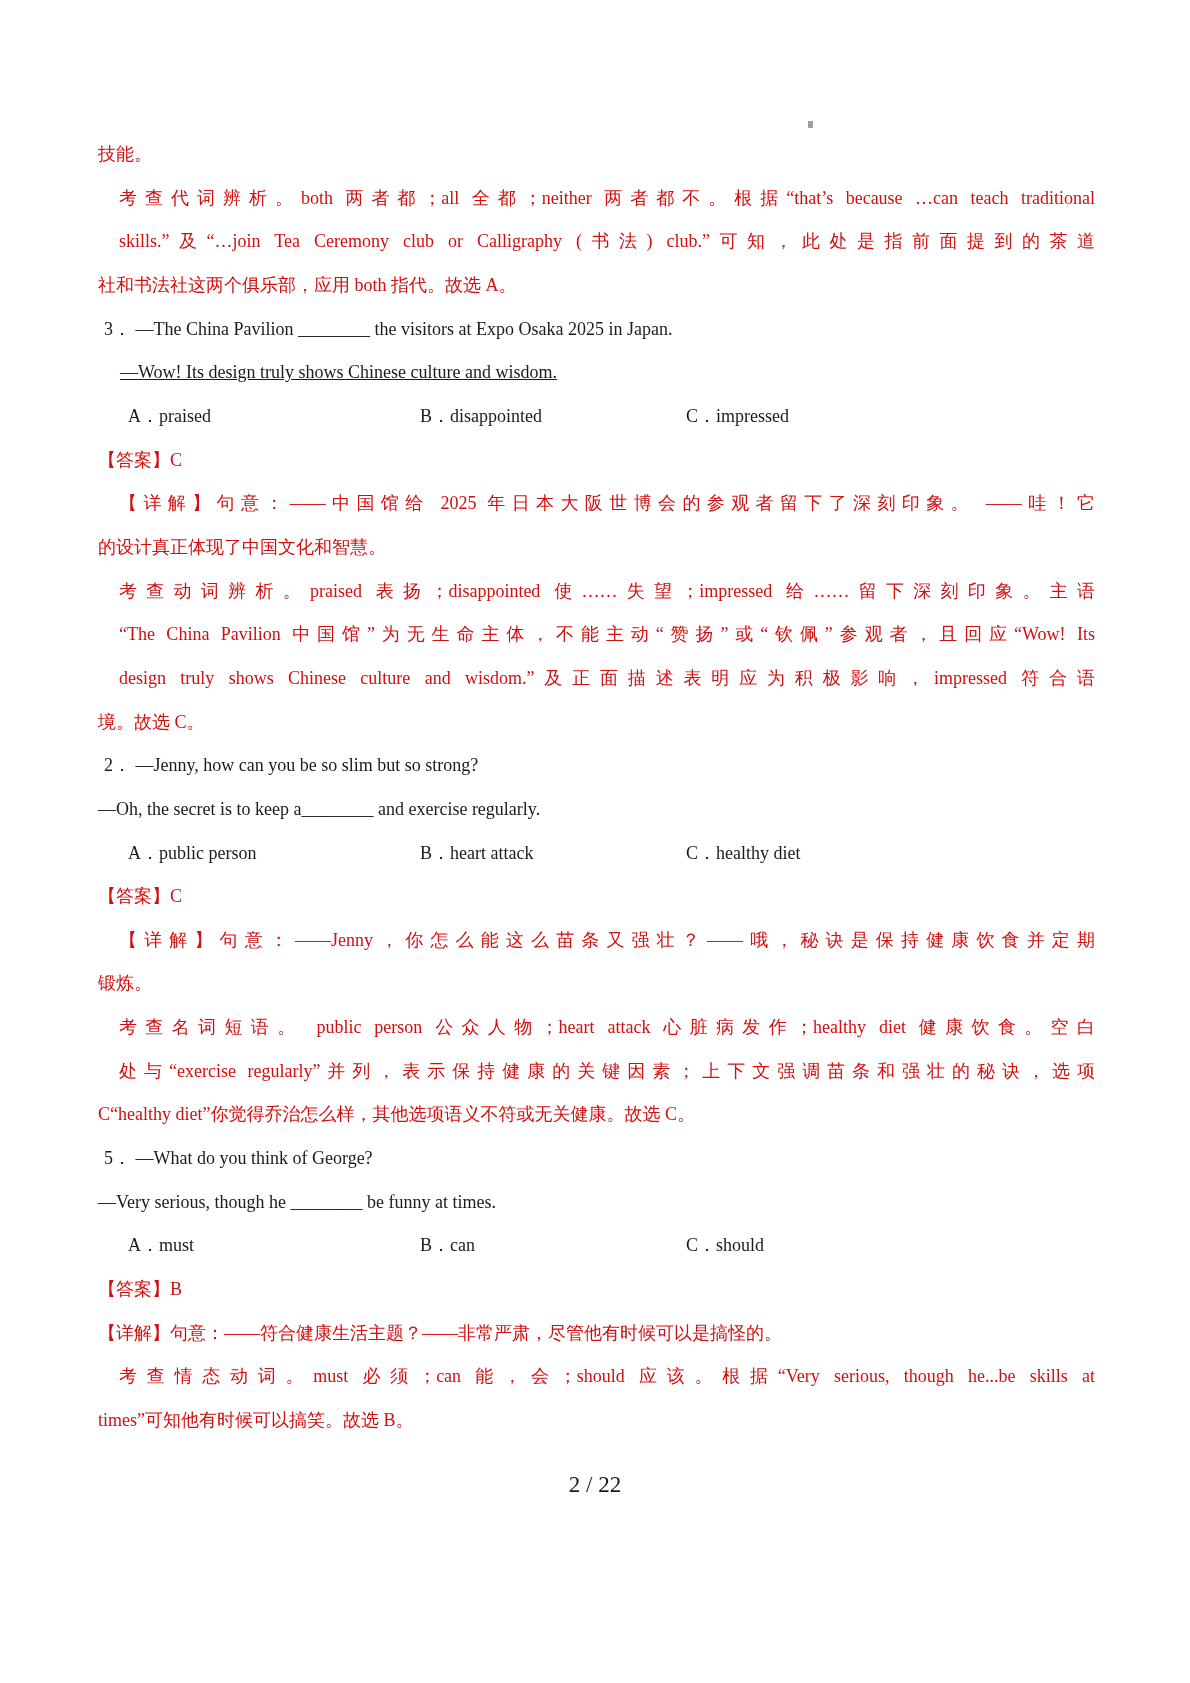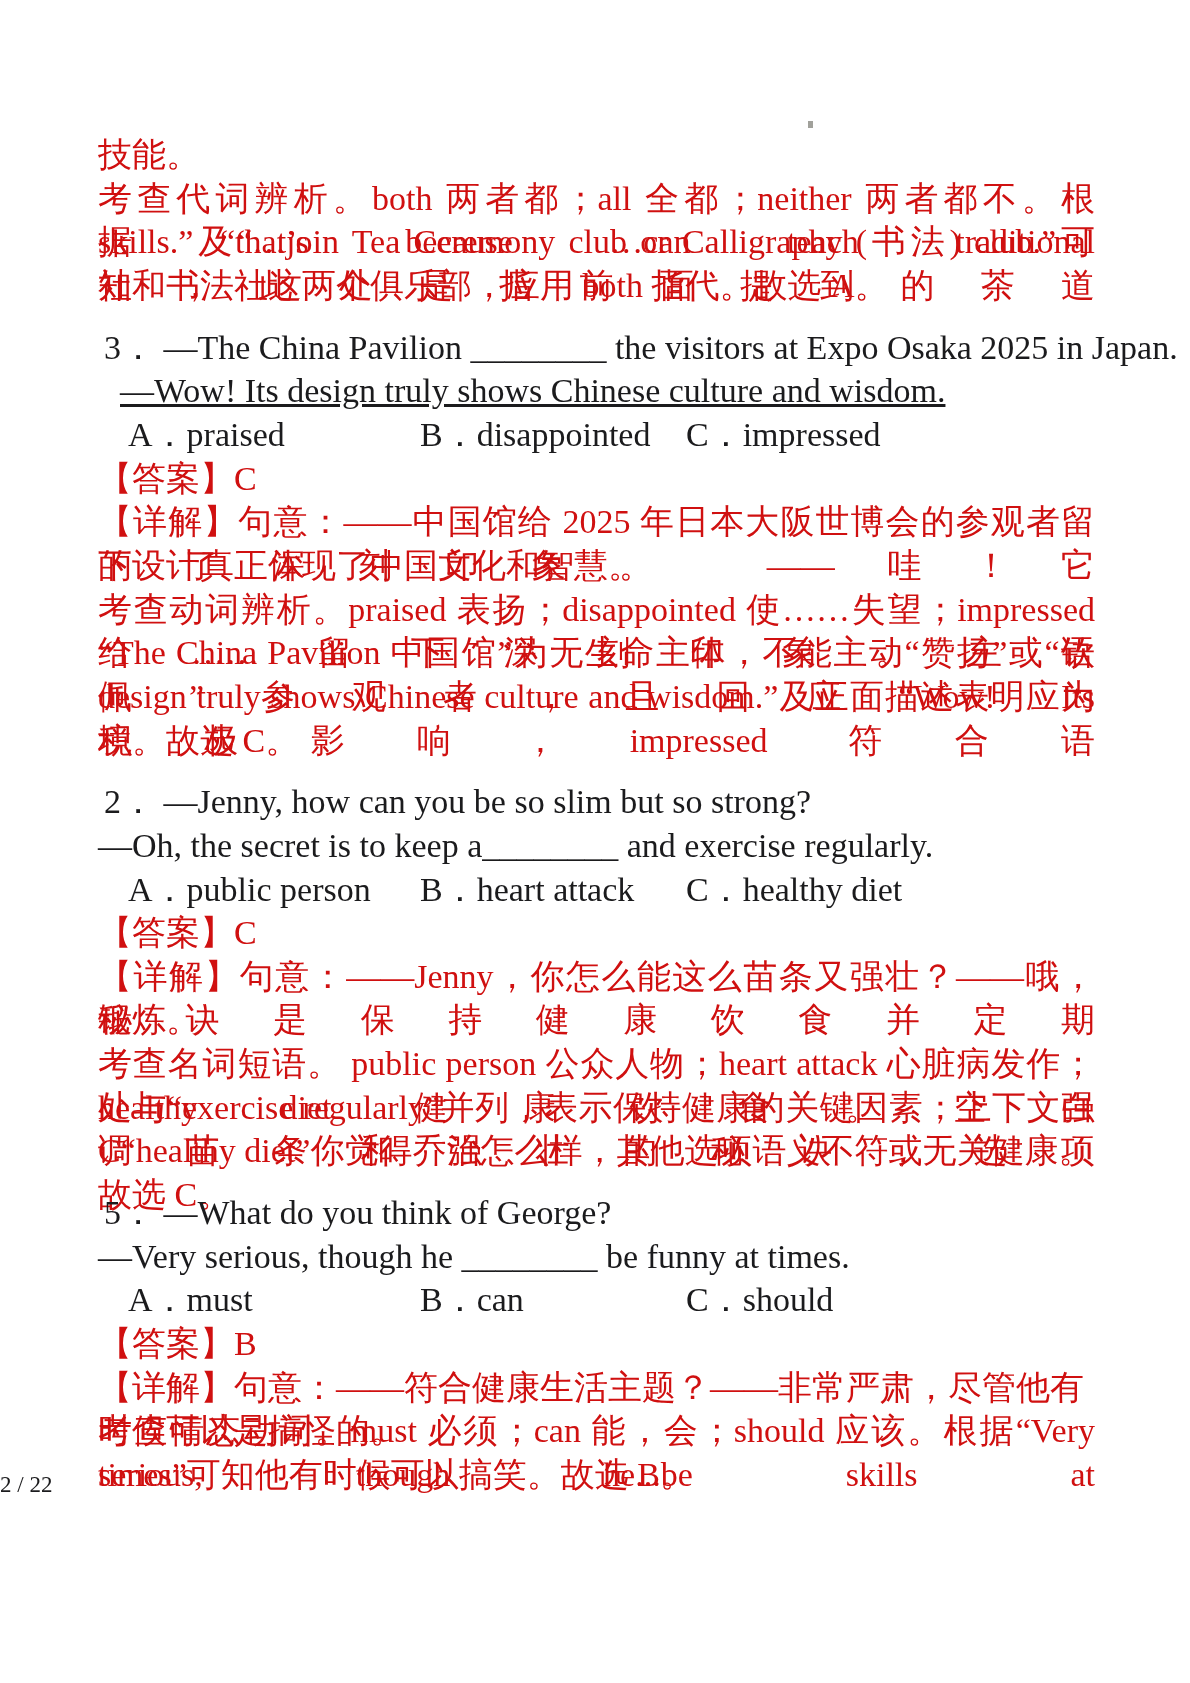--- a/index.html
+++ b/index.html
@@ -9,44 +9,46 @@
     position:relative;
     font-family:"Liberation Serif","DejaVu Serif",serif;
     overflow:hidden;
   }
   .doc {
     position:absolute;
     left:98px; top:133px;
     width:997px;
   }
   .line {
-    font-size:34px;
+    font-size:18px;
     height:43.66px;
     line-height:43.66px;
     white-space:nowrap;
   }
   .wrapok { white-space:normal; }
   .just {
     text-align:justify;
     text-align-last:justify;
     white-space:normal;
+    margin-left:21px;
   }
   .red   { color:#d01010; }
   .black { color:#1b1b1d; }
-  .q     { padding-left:6px;margin-top:18px; }
+  .q     { padding-left:6px; }
   .wow   { padding-left:22px;text-decoration:underline; }
   .opts {
     display:grid;
     grid-template-columns:292px 266px auto;
     padding-left:30px;
   }
   .footer {
     position:absolute;
     left:0; right:0;
     top:1472px;
+    text-align:center;
     font-size:23px;
     color:#1b1b1d;
   }
   .stray-mark {
     position:absolute;
     left:808px; top:121px;
     width:5px; height:7px;
     background:#90908a;
     opacity:.85;
   }

